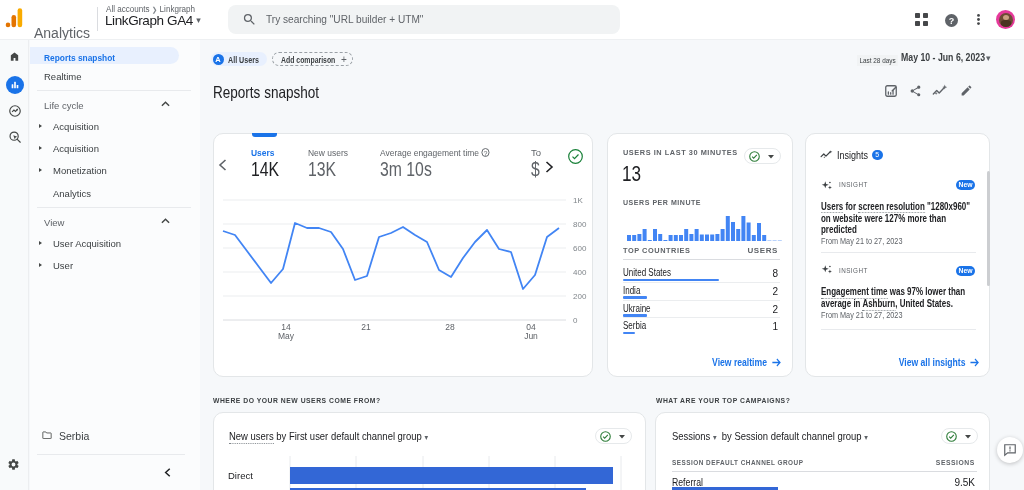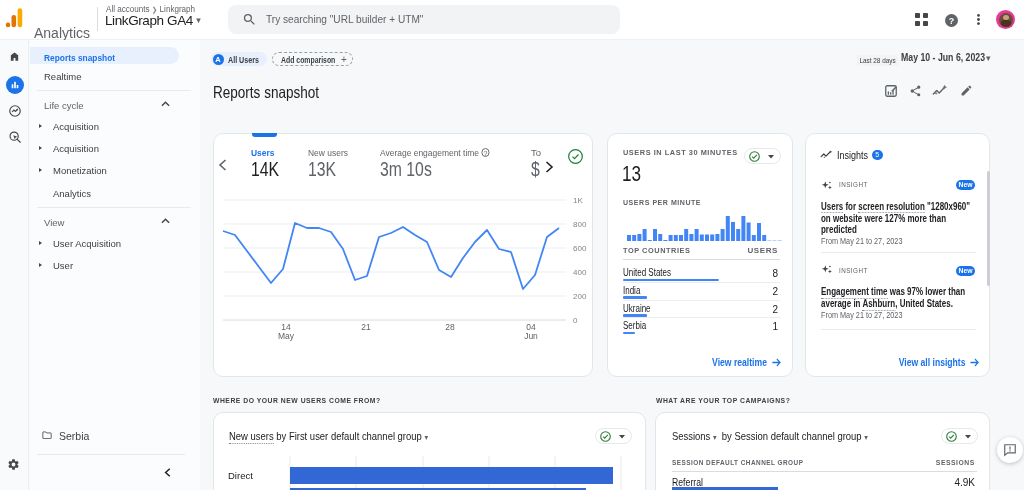--- a/index.html
+++ b/index.html
@@ -399,21 +399,21 @@
             <path fill="none" stroke="#2e7d39" stroke-width="1.5" d="M4.3 7.7l2.1 2 4.3-4.4"></path>
           </svg>
         <svg class="abs" style="left:23px;top:6px" width="6" height="3.5" viewBox="0 0 6 3.5">
             <path fill="#444746" d="M0 0h6L3 3.5z"></path>
           </svg>
       </div>
       <div class="abs gray8 s8l" style="left:16px;top:45px;">SESSION DEFAULT CHANNEL GROUP</div>
       <div class="abs gray8 s85r" style="right:14px;top:45px;">SESSIONS</div>
       <div class="abs" style="left:16px;top:58px;width:305px;border-top:1px solid #dadce0;"></div>
       <div class="abs s87l" style="left:16px;top:64px;font-size:10px;color:#202124;">Referral</div>
-      <div class="abs" style="right:14px;top:64px;font-size:10px;color:#202124;">4.9K</div>
+      <div class="abs" style="right:14px;top:64px;font-size:10px;color:#202124;">9.5K</div>
       <div class="abs" style="left:16px;top:74px;width:106px;height:5px;background:#3367d6;"></div>
     </div>
 
     <div class="abs" style="left:797px;top:396.5px;width:26px;height:26px;border-radius:50%;background:#fff;box-shadow:0 1px 4px rgba(0,0,0,0.22);">
       <svg class="abs" style="left:6px;top:6px" width="14" height="14" viewBox="0 0 24 24">
           <path fill="none" stroke="#5f6368" stroke-width="2" d="M3 3h18v14H8l-5 4V3z"></path>
           <path fill="#5f6368" d="M11 6h2v5h-2zM11 12.5h2v2h-2z"></path>
         </svg>
     </div>
   </div>

